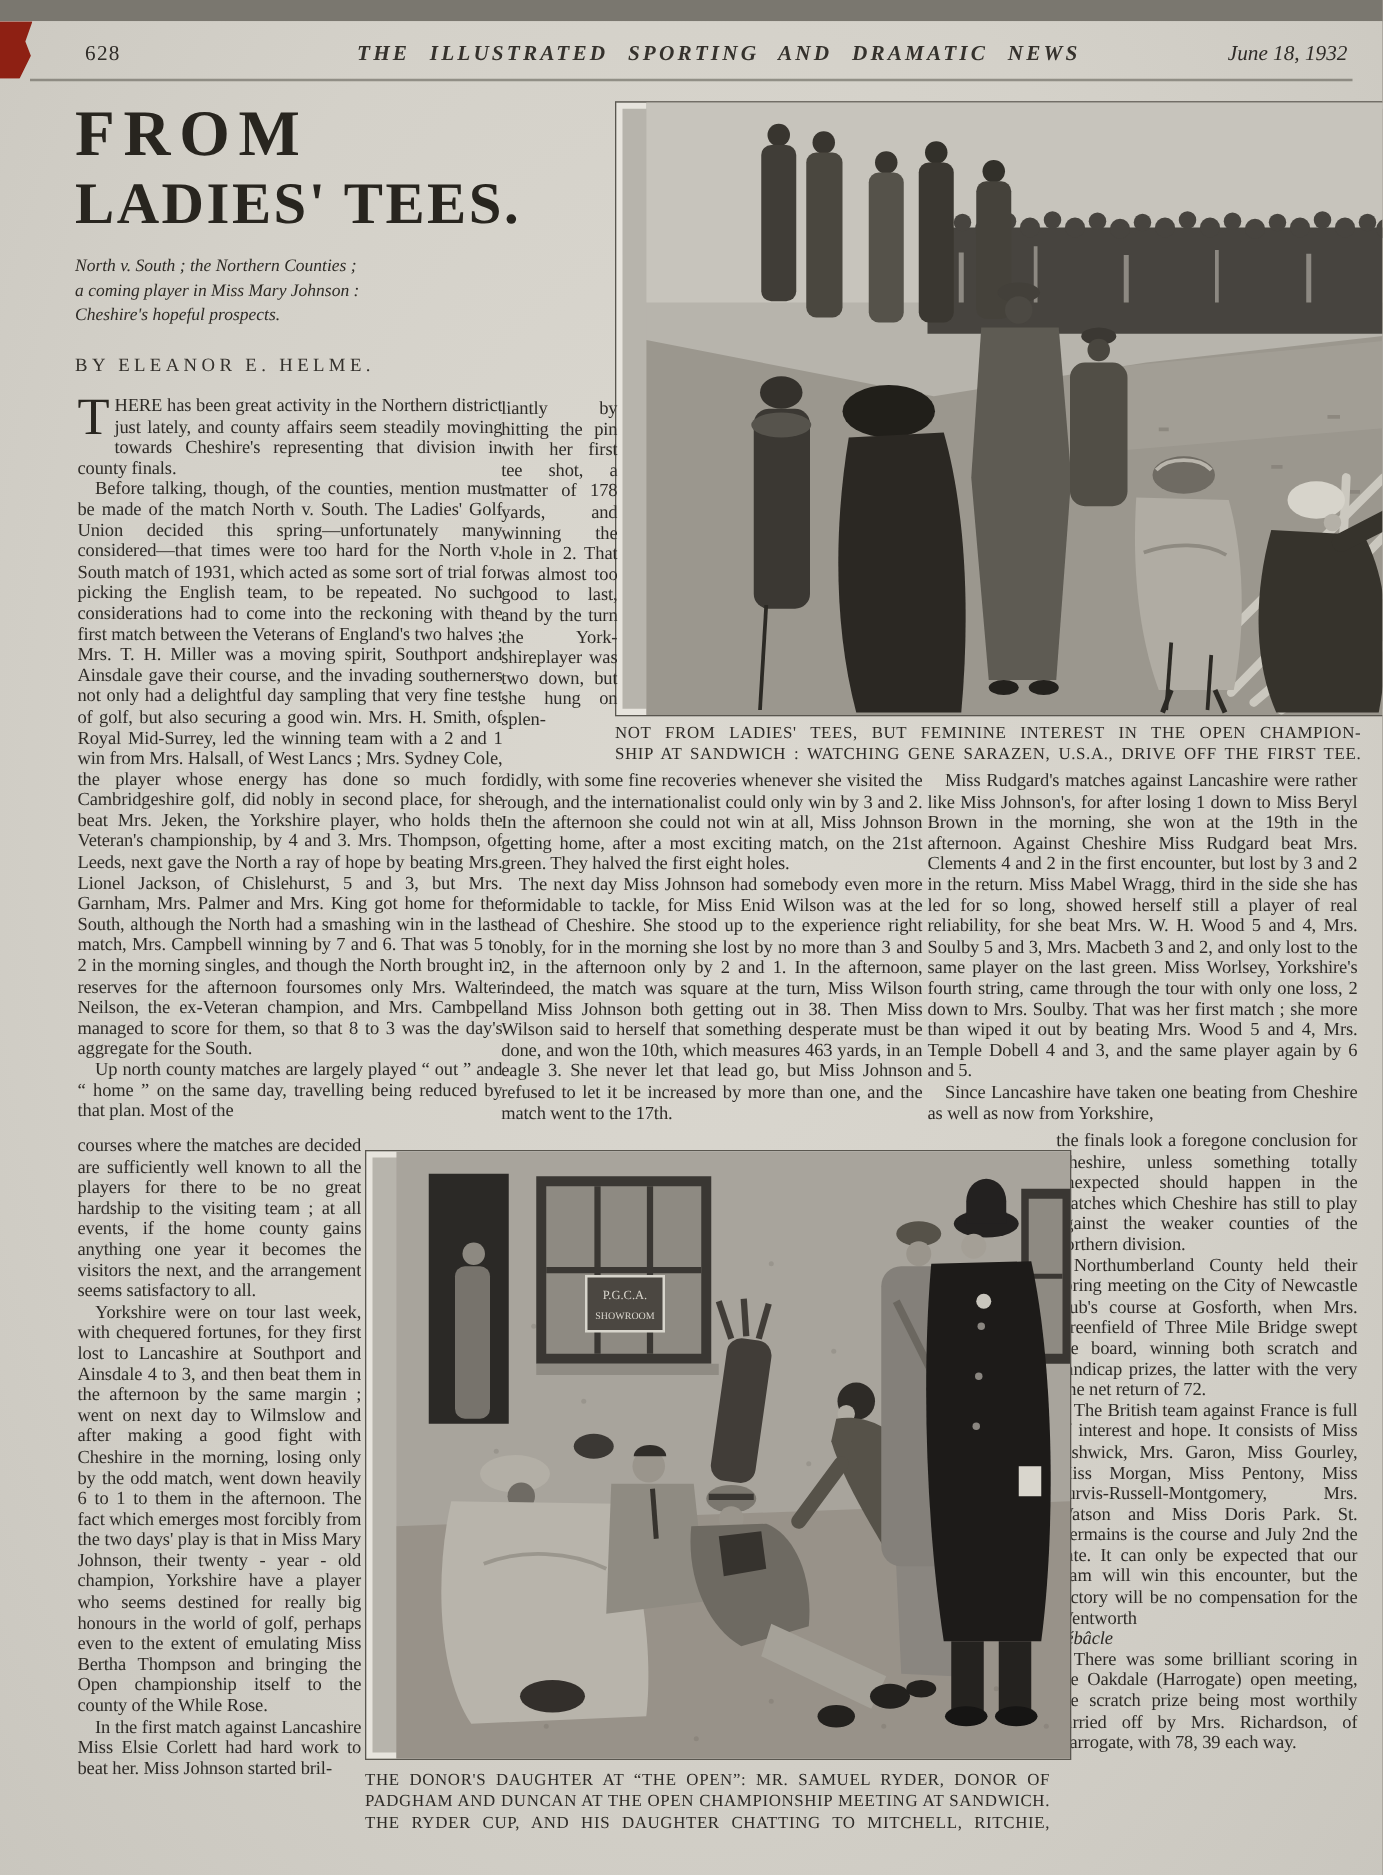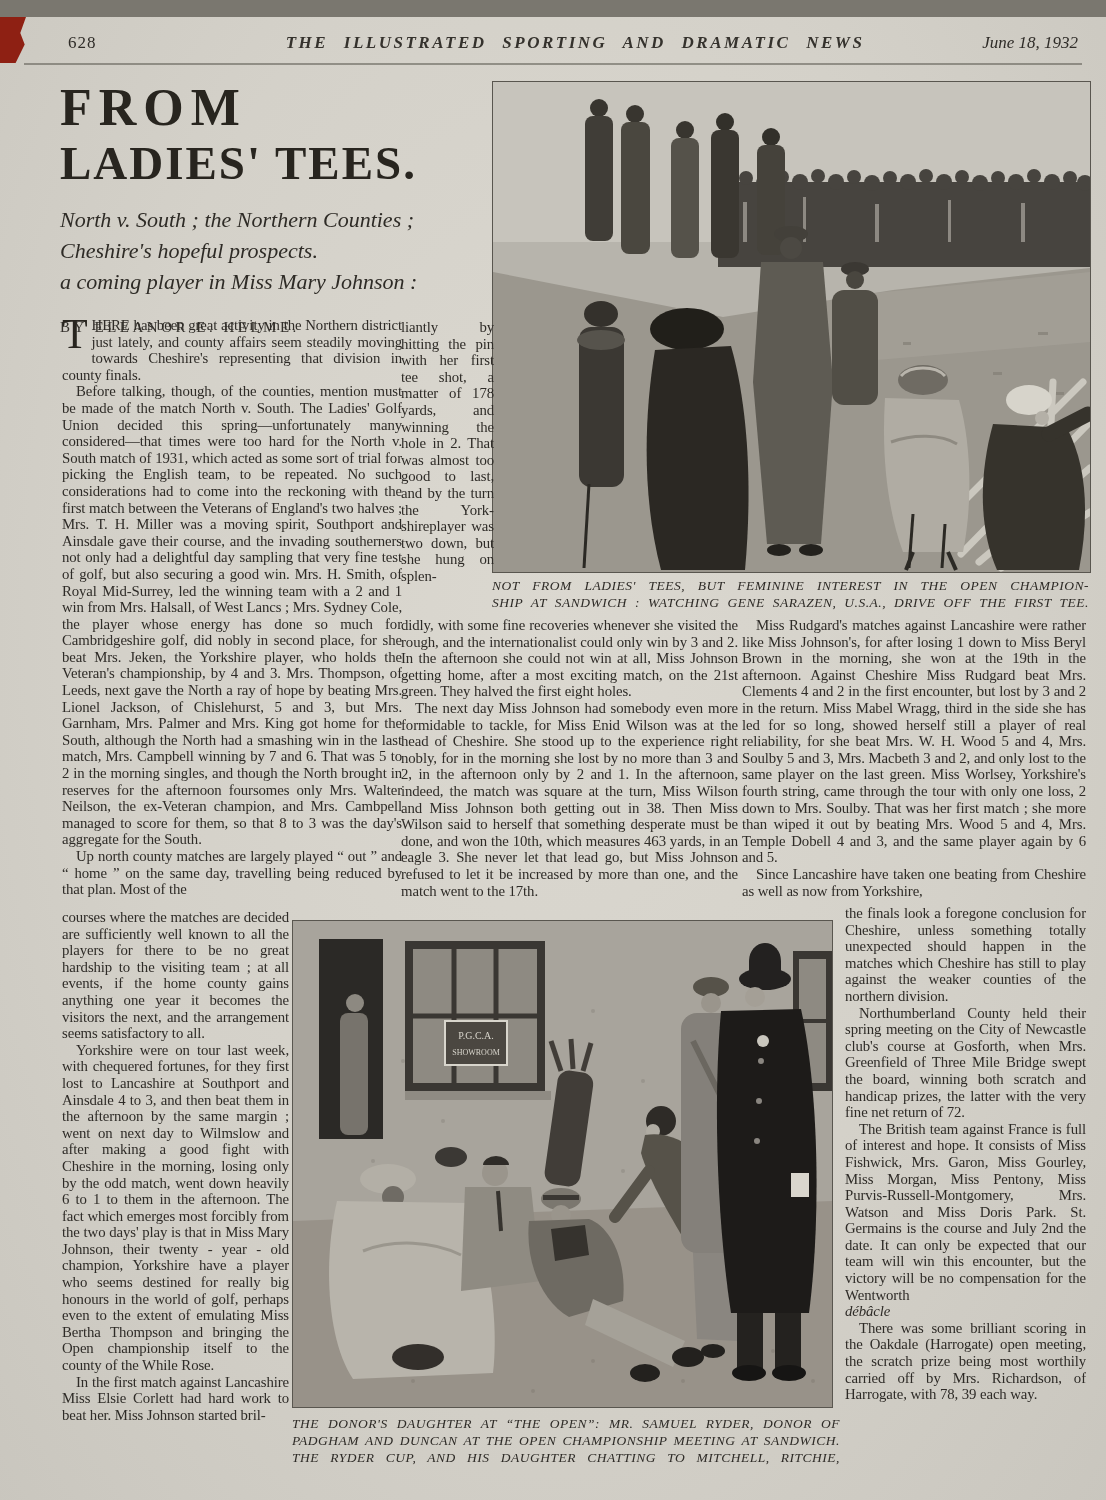--- a/index.html
+++ b/index.html
@@ -20,71 +20,71 @@
   .header-rule { left:24px; top:46px; width:1058px; height:2px; background:#5a574f; opacity:.55; }
 
   
   .redmark { left:0; top:0; width:26px; height:46px; background:#8e2013;
              clip-path:polygon(0 0,100% 0,78% 35%,95% 60%,60% 100%,0 100%); }
 
   
   .titleblock { left:60px; top:64px; width:422px; text-align:left; }
   .t1 { font-size:52px; font-weight:bold; letter-spacing:7px; line-height:1.05; color:#28251f; }
   .t2 { font-size:47px; font-weight:bold; letter-spacing:2px; line-height:1.15; color:#28251f; }
-  .subtitle { margin-top:14px; font-style:italic; font-size:22px; line-height:1.42; color:#2e2b26; }
+  .subtitle { margin-top:14px; font-style:italic; font-size:14px; line-height:1.42; color:#2e2b26; }
   .byline { margin-top:22px; font-size:15px; letter-spacing:3.5px; color:#34312c; }
 
   
   .col { font-size:14.8px; line-height:16.6px; text-align:justify; overflow:hidden;
          letter-spacing:-0.1px; color:#2e2b27; }
   .col p { margin:0; }
   .col p.ind { text-indent:14px; }
   .dropcap { float:left; font-size:42px; line-height:33px; padding:1px 4px 0 0; color:#28251f; }
   .ital { font-style:italic; }
 
   #col1w { left:62px;  top:300px; width:340px; height:590px; }
   #col1n { left:62px;  top:892px; width:227px; height:596px; }
   #col2n { left:401px; top:302px; width:93px;  height:298px; }
   #col2w { left:401px; top:600px; width:337px; height:302px; }
   #col3w { left:742px; top:600px; width:344px; height:286px; }
   #col3n { left:845px; top:888px; width:241px; height:606px; }
 
   
   .photo { background:#b7b4ac; border:1px solid #59564f;
-           box-shadow: inset 0 0 0 5px rgba(233,231,223,.95); }
+           box-shadow: inset 0 0 0 5px rgba(233,231,223,.95); padding-left: 24px; }
   #photo-top    { left:492px; top:64px;  width:597px; height:490px; }
   #photo-bottom { left:292px; top:903px; width:539px; height:486px; }
   .photo svg { display:block; width:100%; height:100%; }
 
   
   .caption { font-size:13.5px; line-height:17px; letter-spacing:.5px; color:#2e2b27;
              text-align:justify; }
-  .caption div { text-align:justify; text-align-last:justify;font-style:italic; }
+  .caption div { text-align:justify; text-align-last:justify; }
   #cap-top    { left:492px; top:560px;  width:597px; }
   #cap-bottom { left:292px; top:1398px; width:548px; }
 </style>
 </head>
 <body>
 
 <div class="page">
 
   <div class="abs redmark"></div>
 
   <div class="abs pageno">628</div>
   <div class="abs masthead">THE ILLUSTRATED SPORTING AND DRAMATIC NEWS</div>
   <div class="abs issuedate">June 18, 1932</div>
   <div class="abs header-rule"></div>
 
   <div class="abs titleblock">
     <div class="t1">FROM</div>
     <div class="t2">LADIES' TEES.</div>
     <div class="subtitle">
       <div>North v. South ;  the  Northern Counties ;</div>
+      <div>a coming player in Miss Mary Johnson :</div>
       <div>Cheshire's hopeful prospects.</div>
-      <div>a coming player in Miss Mary Johnson :</div>
     </div>
     <div class="byline">BY ELEANOR E. HELME.</div>
   </div>
 
   <div class="abs photo" id="photo-top">
     <svg viewBox="0 0 597 490" preserveAspectRatio="none">
       <rect width="597" height="490" fill="#b7b4ac"></rect>
       <rect width="597" height="160" fill="#c7c4bc"></rect>
 
       <g fill="#47443f">

